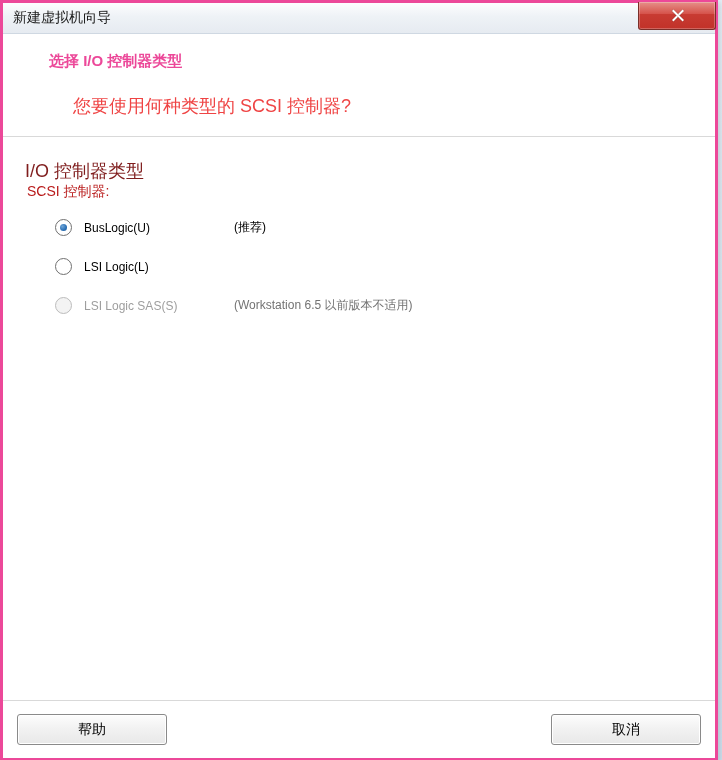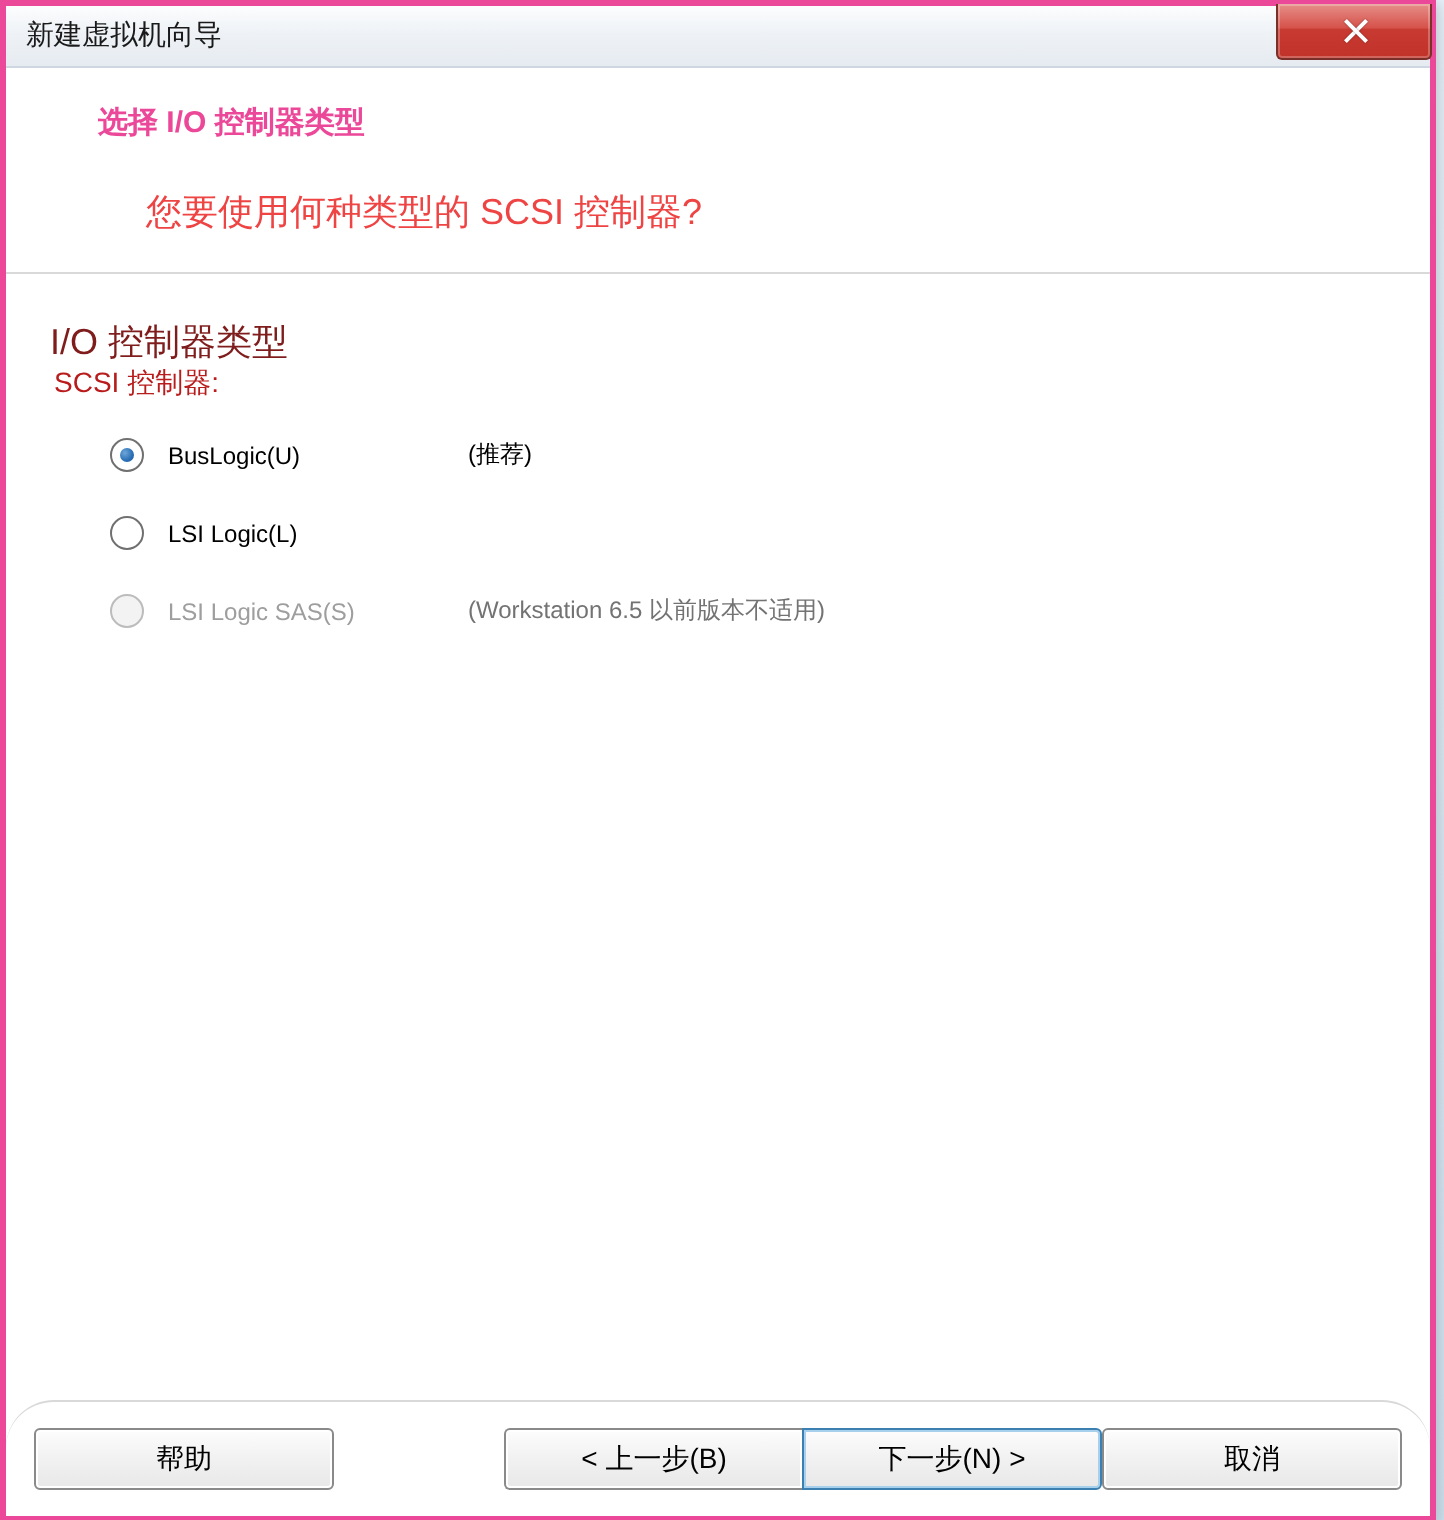--- a/index.html
+++ b/index.html
@@ -80,21 +80,20 @@
   .option-label{min-width:150px;}
   .option-note{color:#000;}
   .option-row.disabled .option-note{color:#737373;}
   .footer{
     position:absolute;left:0;bottom:0;width:100%;
     height:58px;
     border-top:1px solid #d9d9d9;
     display:flex;align-items:center;
     padding:0 14px;
     box-sizing:border-box;
-    border-radius:24px;
   }
   .btn{
     height:29px;
     min-width:120px;
     font-size:14px;
     font-family:inherit;
     border:1px solid #8a8a8a;
     border-radius:3px;
     background:linear-gradient(180deg,#fdfdfd 0%,#f2f2f2 45%,#e8e8e8 100%);
     display:flex;align-items:center;justify-content:center;
@@ -152,20 +151,16 @@
         <span class="option-label">LSI Logic SAS(S)</span>
         <span class="option-note">(Workstation 6.5 以前版本不适用)</span>
       </div>
 
     </div>
   </div>
 
   <div class="footer">
     <div class="btn">帮助</div>
     <div class="footer-spacer"></div>
-    <div class="btn-group">
-      <div class="btn prev">&lt; 上一步(B)</div>
-      <div class="btn next default">下一步(N) &gt;</div>
-    </div>
     <div class="btn">取消</div>
   </div>
 
 </div>
 
 </body></html>

